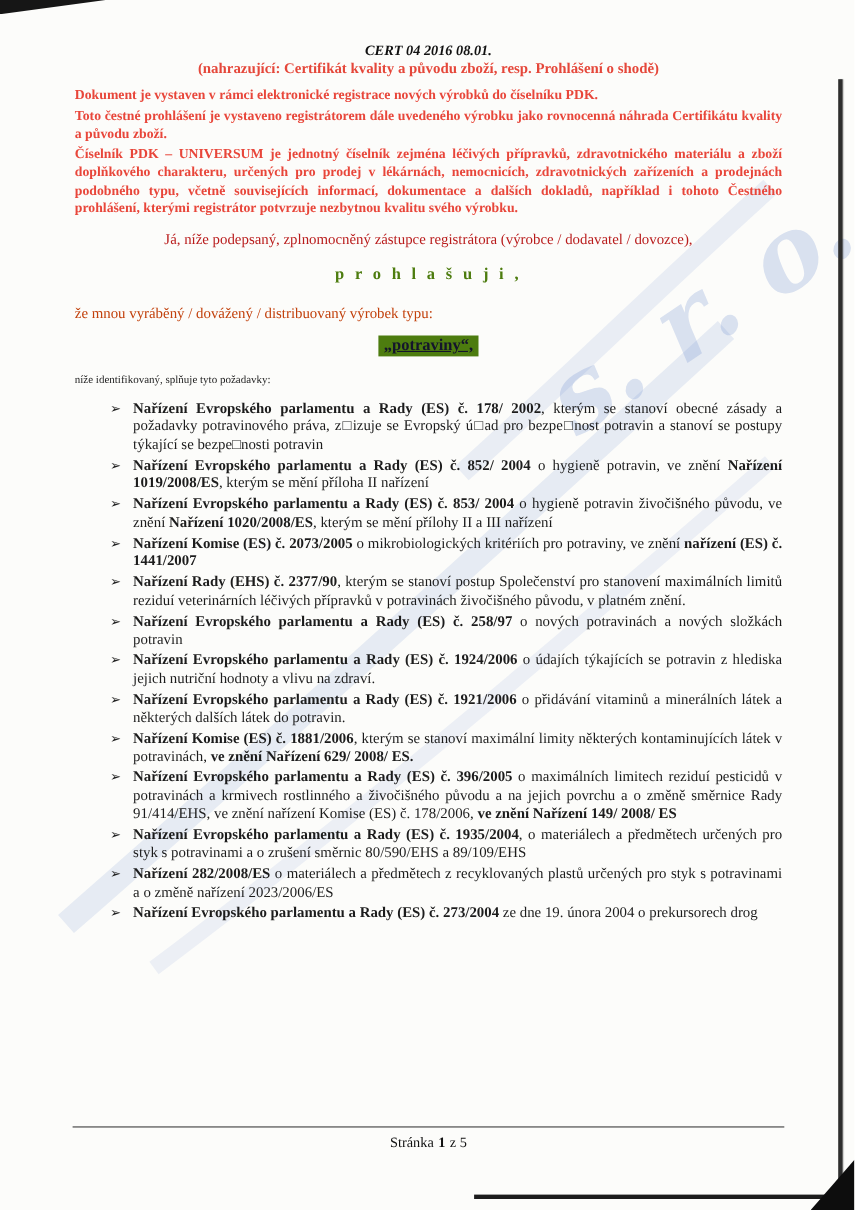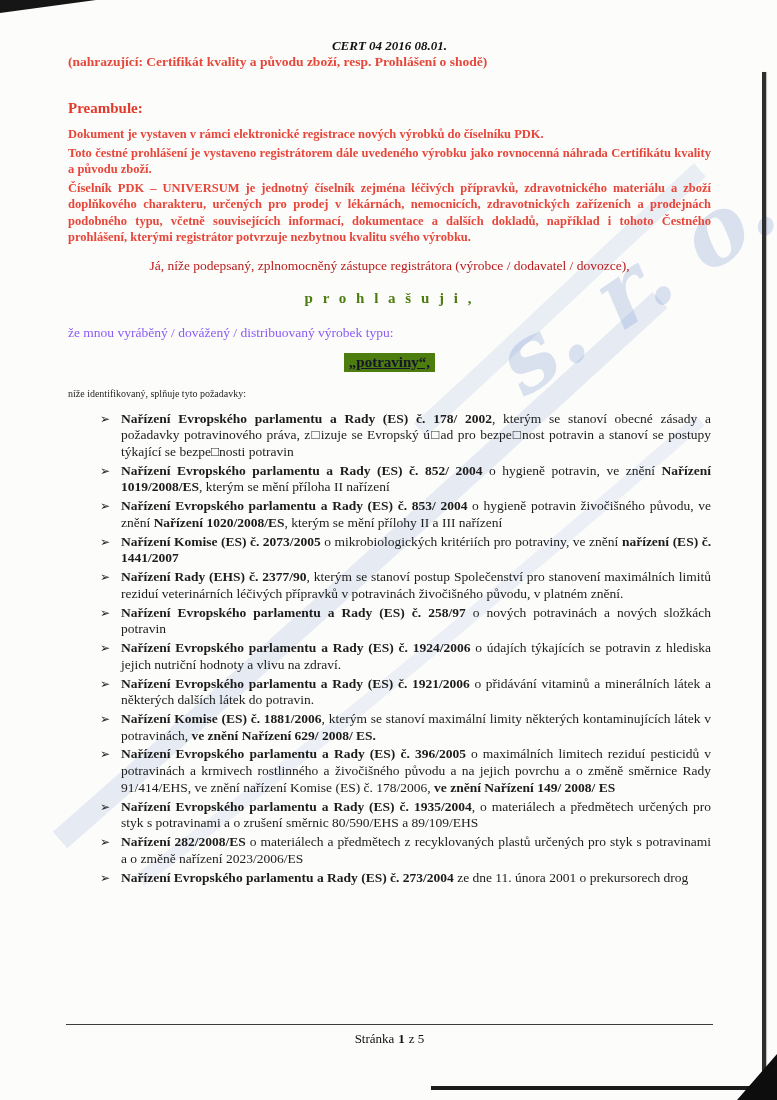--- a/index.html
+++ b/index.html
@@ -29,21 +29,21 @@
   .title{
     margin-top:26px;
     text-align:center;
     font-size:21px;
     font-weight:bold;
     color:#e23b2c;
     letter-spacing:.4px;
     height:26px;
   }
   .subtitle{
-    text-align:left;
+    text-align:center;
     font-size:13.5px;
     font-weight:bold;
     color:#e5473a;
     height:18px;
   }
   
   .preamble-heading{
     margin-top:28px;
     font-size:15px;
     font-weight:bold;
@@ -70,21 +70,21 @@
     margin-top:16px;
     text-align:center;
     font-size:15px;
     font-weight:bold;
     letter-spacing:3px;
     color:#4d7c0f;
   }
   .product-line{
     margin-top:18px;
     font-size:13.5px;
-    color:#8b5cf6;
+    color:#c2410c;
   }
   .product-type-wrap{
     margin-top:12px;
     text-align:center;
   }
   .product-type{
     display:inline-block;
     background:#4d7c0f;
     padding:1px 5px;
     font-size:15px;
@@ -193,21 +193,20 @@
   <div class="edge-right"></div>
   <div class="edge-bottom"></div>
   <div class="edge-br"></div>
 
   <div class="content">
 
     <div class="doc-ref">CERT 04 2016 08.01.</div>
 
     <div class="subtitle">(nahrazující: Certifikát kvality a původu zboží, resp. Prohlášení o shodě)</div>
 
-    <div class="preamble-heading">Preambule:</div>
 
     <div class="preamble">
       <p>Dokument je vystaven v rámci elektronické registrace nových výrobků do číselníku PDK.</p>
       <p>Toto čestné prohlášení je vystaveno registrátorem dále uvedeného výrobku jako rovnocenná náhrada Certifikátu kvality a původu zboží.</p>
       <p>Číselník PDK – UNIVERSUM je jednotný číselník zejména léčivých přípravků, zdravotnického materiálu a zboží doplňkového charakteru, určených pro prodej v lékárnách, nemocnicích, zdravotnických zařízeních a prodejnách podobného typu, včetně souvisejících informací, dokumentace a dalších dokladů, například i tohoto Čestného prohlášení, kterými registrátor potvrzuje nezbytnou kvalitu svého výrobku.</p>
     </div>
 
     <div class="declarer-line">Já, níže podepsaný, zplnomocněný zástupce registrátora (výrobce / dodavatel / dovozce),</div>
 
     <div class="declare-verb">p r o h l a š u j i ,</div>
@@ -264,21 +263,21 @@
         <div class="reg-item">
           <span class="marker">➢</span>
           <span class="reg-text"><b>Nařízení Evropského parlamentu a Rady (ES) č. 1935/2004</b><span>, o materiálech a předmětech určených pro styk s potravinami a o zrušení směrnic 80/590/EHS a 89/109/EHS</span></span>
         </div>
         <div class="reg-item">
           <span class="marker">➢</span>
           <span class="reg-text"><b>Nařízení 282/2008/ES</b><span> o materiálech a předmětech z recyklovaných plastů určených pro styk s potravinami a o změně nařízení 2023/2006/ES</span></span>
         </div>
         <div class="reg-item">
           <span class="marker">➢</span>
-          <span class="reg-text"><b>Nařízení Evropského parlamentu a Rady (ES) č. 273/2004</b><span> ze dne 11. února 2001 o prekursorech drog</span></span>
+          <span class="reg-text"><b>Nařízení Evropského parlamentu a Rady (ES) č. 273/2004</b><span> ze dne 19. února 2004 o prekursorech drog</span></span>
         </div>
       </div>
 
   </div>
 
   <div class="footer">
     <span>Stránka</span><span class="page-num">1</span><span>z 5</span>
   </div>
 
 </div>

